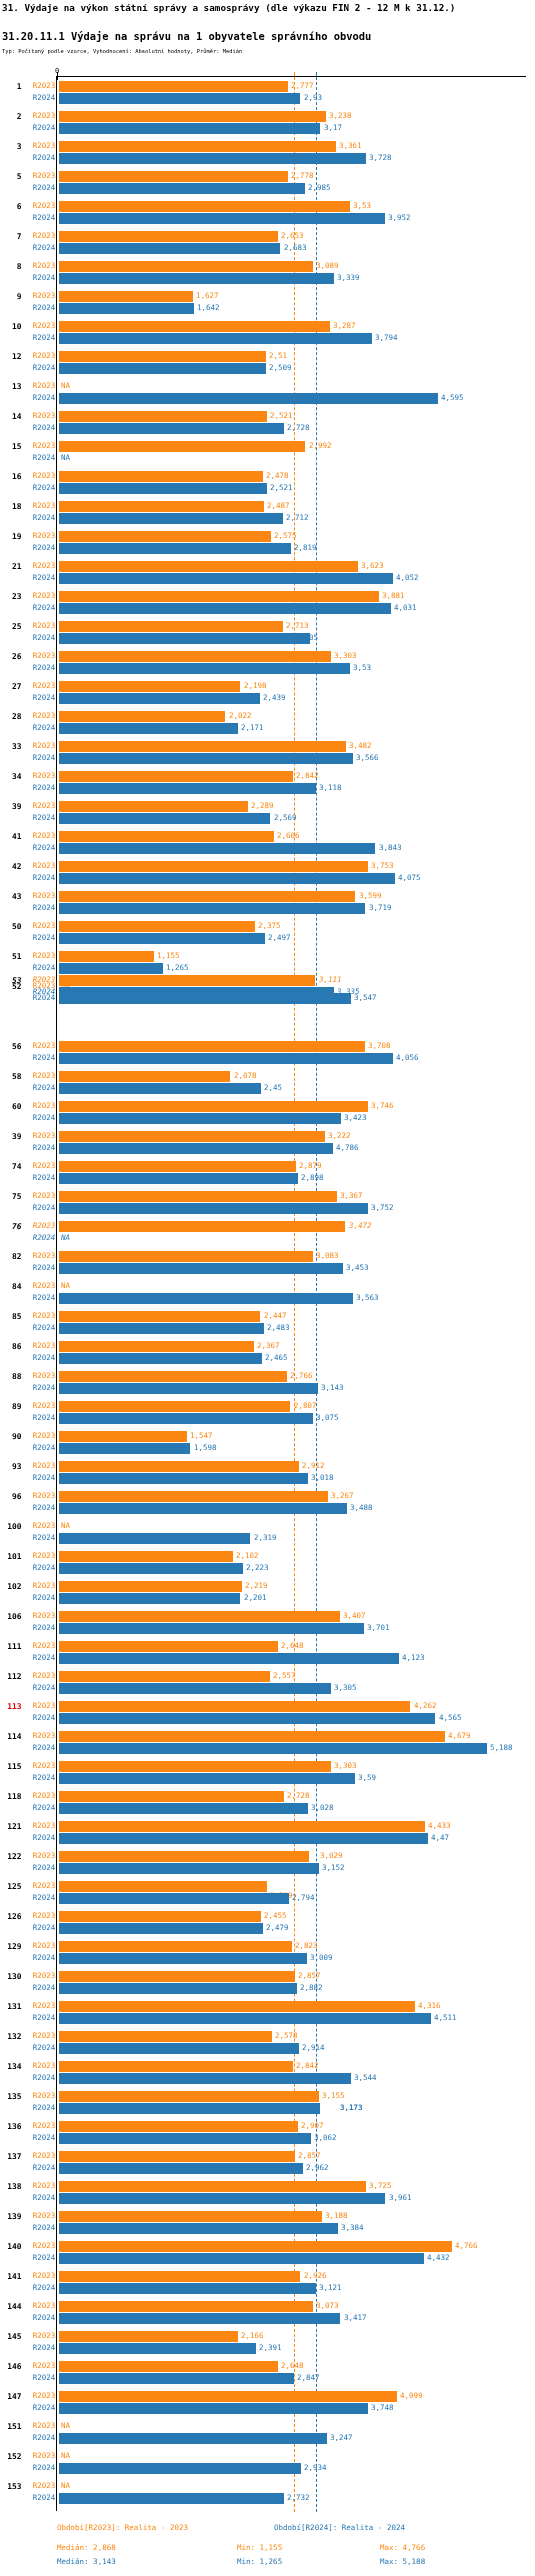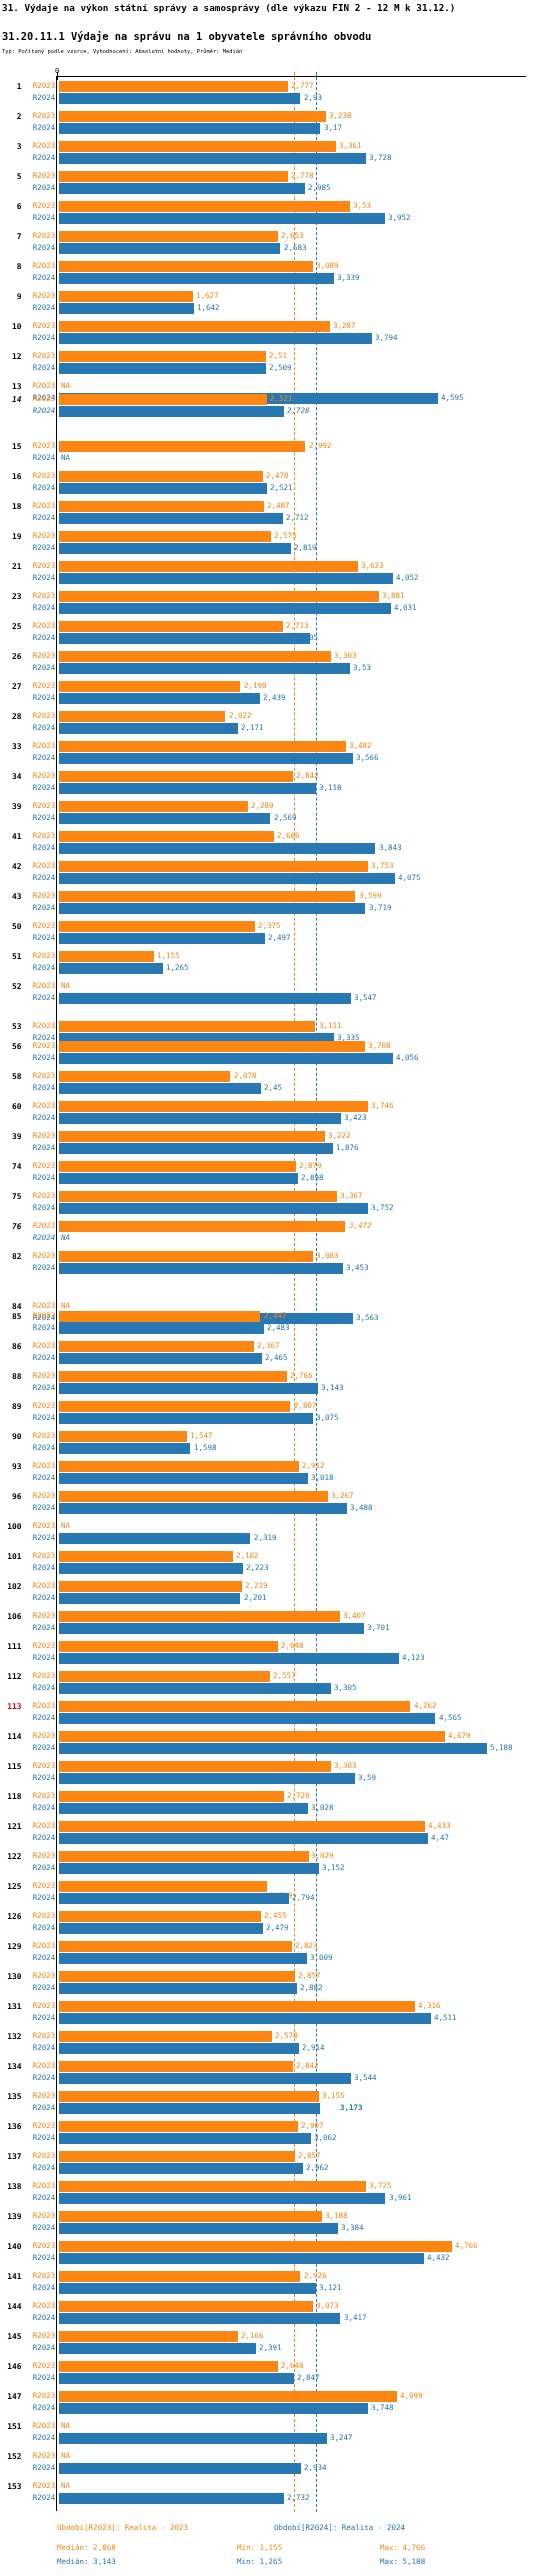--- a/index.html
+++ b/index.html
@@ -145,21 +145,21 @@
         <span class="val v24" style="left: 269px;">2,509</span>
       </div>
       <div class="pair" style="top: 381px;">
         <span class="cat">13</span>
         <span class="slabel s23">R2023</span>
         <span class="na23">NA</span>
         <span class="slabel s24">R2024</span>
         <div class="bar b24" style="width: 379px;"></div>
         <span class="val v24" style="left: 441px;">4,595</span>
       </div>
-      <div class="pair" style="top: 394px; font-style: italic;">
+      <div class="pair" style="top: 411px;">
         <span class="cat">14</span>
         <span class="slabel s23">R2023</span>
         <div class="bar b23" style="width: 208px;"></div>
         <span class="val v23" style="left: 270px;">2,521</span>
         <span class="slabel s24">R2024</span>
         <div class="bar b24" style="width: 225px;"></div>
         <span class="val v24" style="left: 287px;">2,728</span>
       </div>
       <div class="pair" style="top: 441px;">
         <span class="cat">15</span>
@@ -323,21 +323,21 @@
         <span class="val v24" style="left: 166px; text-align: center;">1,265</span>
       </div>
       <div class="pair" style="top: 981px;">
         <span class="cat">52</span>
         <span class="slabel s23">R2023</span>
         <span class="na23">NA</span>
         <span class="slabel s24">R2024</span>
         <div class="bar b24" style="width: 292px;"></div>
         <span class="val v24" style="left: 354px;">3,547</span>
       </div>
-      <div class="pair" style="top: 1021px;">
+      <div class="pair" style="top: 975px; font-style: italic;">
         <span class="cat">53</span>
         <span class="slabel s23">R2023</span>
         <div class="bar b23" style="width: 256px;"></div>
         <span class="val v23" style="left: 319px;">3,111</span>
         <span class="slabel s24">R2024</span>
         <div class="bar b24" style="width: 275px;"></div>
         <span class="val v24" style="left: 337px;">3,335</span>
       </div>
       <div class="pair" style="top: 1041px;">
         <span class="cat">56</span>
@@ -366,21 +366,21 @@
         <div class="bar b24" style="width: 282px;"></div>
         <span class="val v24" style="left: 344px;">3,423</span>
       </div>
       <div class="pair" style="top: 1131px;">
         <span class="cat">39</span>
         <span class="slabel s23">R2023</span>
         <div class="bar b23" style="width: 266px;"></div>
         <span class="val v23" style="left: 328px;">3,222</span>
         <span class="slabel s24">R2024</span>
         <div class="bar b24" style="width: 274px;"></div>
-        <span class="val v24" style="left: 336px;">1,876</span>
+        <span class="val v24" style="left: 336px;">4,786</span>
       </div>
       <div class="pair" style="top: 1161px;">
         <span class="cat">74</span>
         <span class="slabel s23">R2023</span>
         <div class="bar b23" style="width: 237px;"></div>
         <span class="val v23" style="left: 299px;">2,879</span>
         <span class="slabel s24">R2024</span>
         <div class="bar b24" style="width: 239px;"></div>
         <span class="val v24" style="left: 301px;">2,898</span>
       </div>
@@ -403,21 +403,21 @@
       </div>
       <div class="pair" style="top: 1251px;">
         <span class="cat">82</span>
         <span class="slabel s23">R2023</span>
         <div class="bar b23" style="width: 254px;"></div>
         <span class="val v23" style="left: 316px;">3,083</span>
         <span class="slabel s24">R2024</span>
         <div class="bar b24" style="width: 284px;"></div>
         <span class="val v24" style="left: 346px;">3,453</span>
       </div>
-      <div class="pair" style="top: 1281px; margin-top: 20px;">
+      <div class="pair" style="top: 1281px;">
         <span class="cat">84</span>
         <span class="slabel s23">R2023</span>
         <span class="na23">NA</span>
         <span class="slabel s24">R2024</span>
         <div class="bar b24" style="width: 294px;"></div>
         <span class="val v24" style="left: 356px;">3,563</span>
       </div>
       <div class="pair" style="top: 1311px;">
         <span class="cat">85</span>
         <span class="slabel s23">R2023</span>
@@ -576,21 +576,21 @@
         <div class="bar b23" style="width: 366px;"></div>
         <span class="val v23" style="left: 428px;">4,433</span>
         <span class="slabel s24">R2024</span>
         <div class="bar b24" style="width: 369px;"></div>
         <span class="val v24" style="left: 431px;">4,47</span>
       </div>
       <div class="pair" style="top: 1851px;">
         <span class="cat">122</span>
         <span class="slabel s23">R2023</span>
         <div class="bar b23" style="width: 250px;"></div>
-        <span class="val v23" style="left: 311px;">3,029</span>
+        <span class="val v23" style="left: 320px;">3,029</span>
         <span class="slabel s24">R2024</span>
         <div class="bar b24" style="width: 260px;"></div>
         <span class="val v24" style="left: 322px;">3,152</span>
       </div>
       <div class="pair" style="top: 1881px;">
         <span class="cat">125</span>
         <span class="slabel s23">R2023</span>
         <div class="bar b23" style="width: 208px;"></div>
         <span class="val v23" style="left: 270px; margin-top: 10px;">2,519</span>
         <span class="slabel s24">R2024</span>

